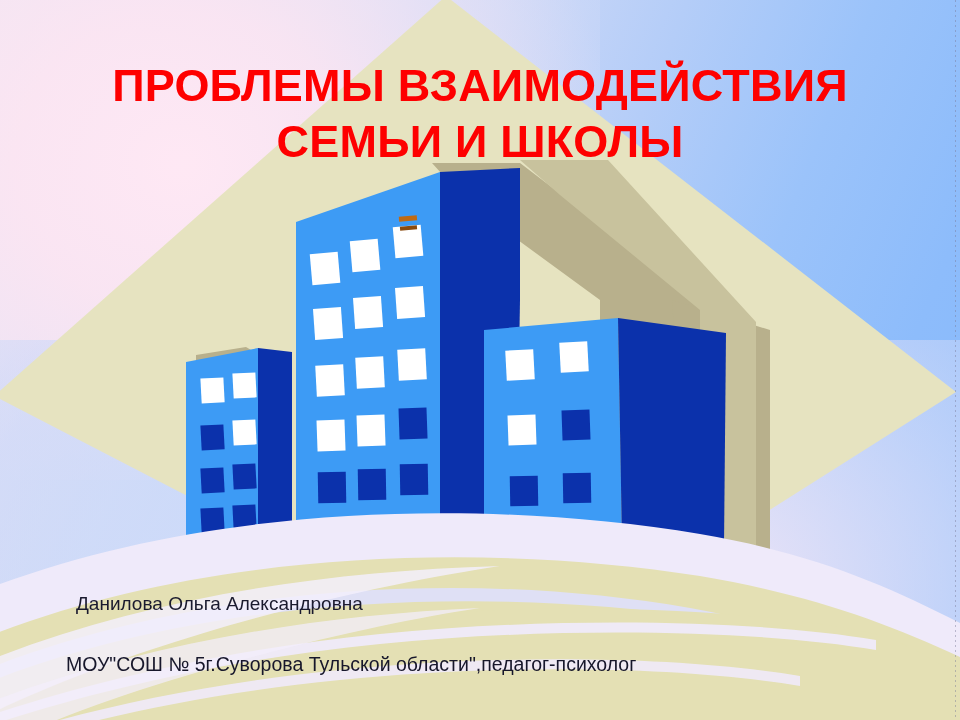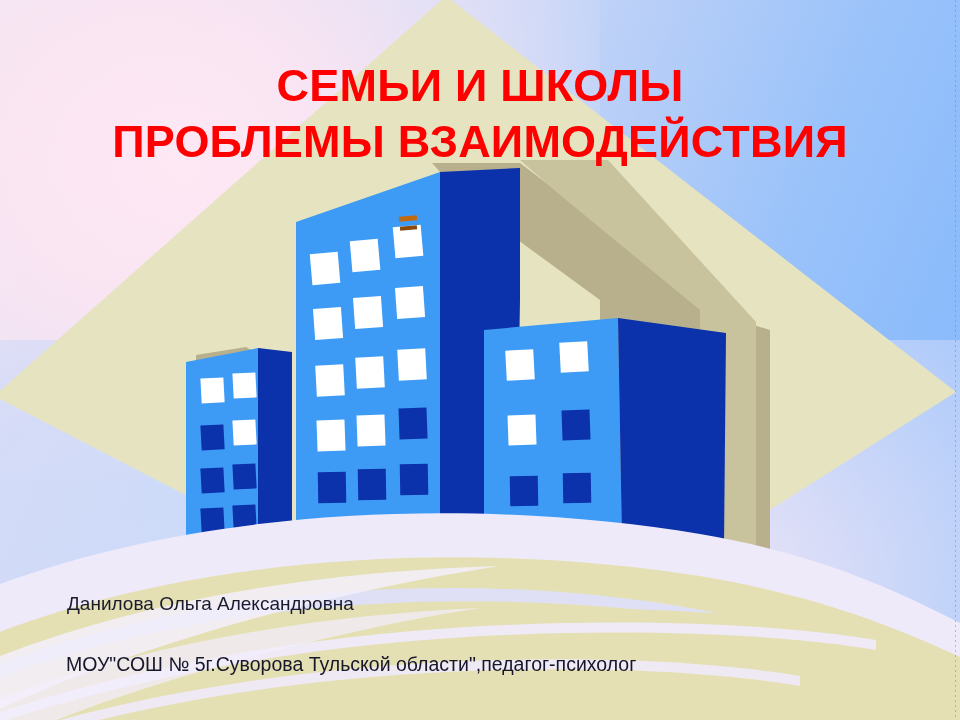--- a/index.html
+++ b/index.html
@@ -106,21 +106,21 @@
     font-weight: bold;
     font-size: 45px;
     line-height: 56px;
     letter-spacing: 0.2px;
     white-space: nowrap;
   }
 
   
   .author-line {
     position: absolute;
-    left: 67px;
+    left: 76px;
     top: 592px;
     color: #1a1a2e;
     font-size: 19px;
     line-height: 24px;
     white-space: nowrap;
     z-index: 30;
   }
   .affil-line {
     position: absolute;
     left: 66px;
@@ -248,22 +248,22 @@
 
       <path d="M 876,640 C 760,620 560,616 380,634 C 220,650 80,684 -30,722 L -30,732 C 80,694 220,660 380,644 C 560,626 760,630 876,650 Z" fill="#efeafa" opacity="0.95"></path>
       <path d="M 800,676 C 680,656 500,654 340,670 C 200,684 70,712 -30,748 L -30,758 C 70,722 200,694 340,680 C 500,664 680,666 800,686 Z" fill="#efeafa" opacity="0.9"></path>
 
       <path d="M -40,672 C 120,604 300,572 500,566 C 420,578 280,606 150,650 C 60,680 -10,712 -40,730 Z" fill="#f3eefb" opacity="0.85"></path>
       <path d="M -40,714 C 120,648 300,616 480,608 C 400,620 270,648 140,690 C 55,718 -12,748 -40,764 Z" fill="#f3eefb" opacity="0.75"></path>
     </g>
   </svg>
 
   <div class="title-block">
+    <div class="title-line">ПРОБЛЕМЫ ВЗАИМОДЕЙСТВИЯ</div>
     <div class="title-line">СЕМЬИ И ШКОЛЫ</div>
-    <div class="title-line">ПРОБЛЕМЫ ВЗАИМОДЕЙСТВИЯ</div>
   </div>
 
   <div class="author-line">Данилова Ольга Александровна</div>
   <div class="affil-line">МОУ"СОШ № 5г.Суворова Тульской области",педагог-психолог</div>
 
   <div class="edge-hairline"></div>
 
 </div>
 
 </body></html>

